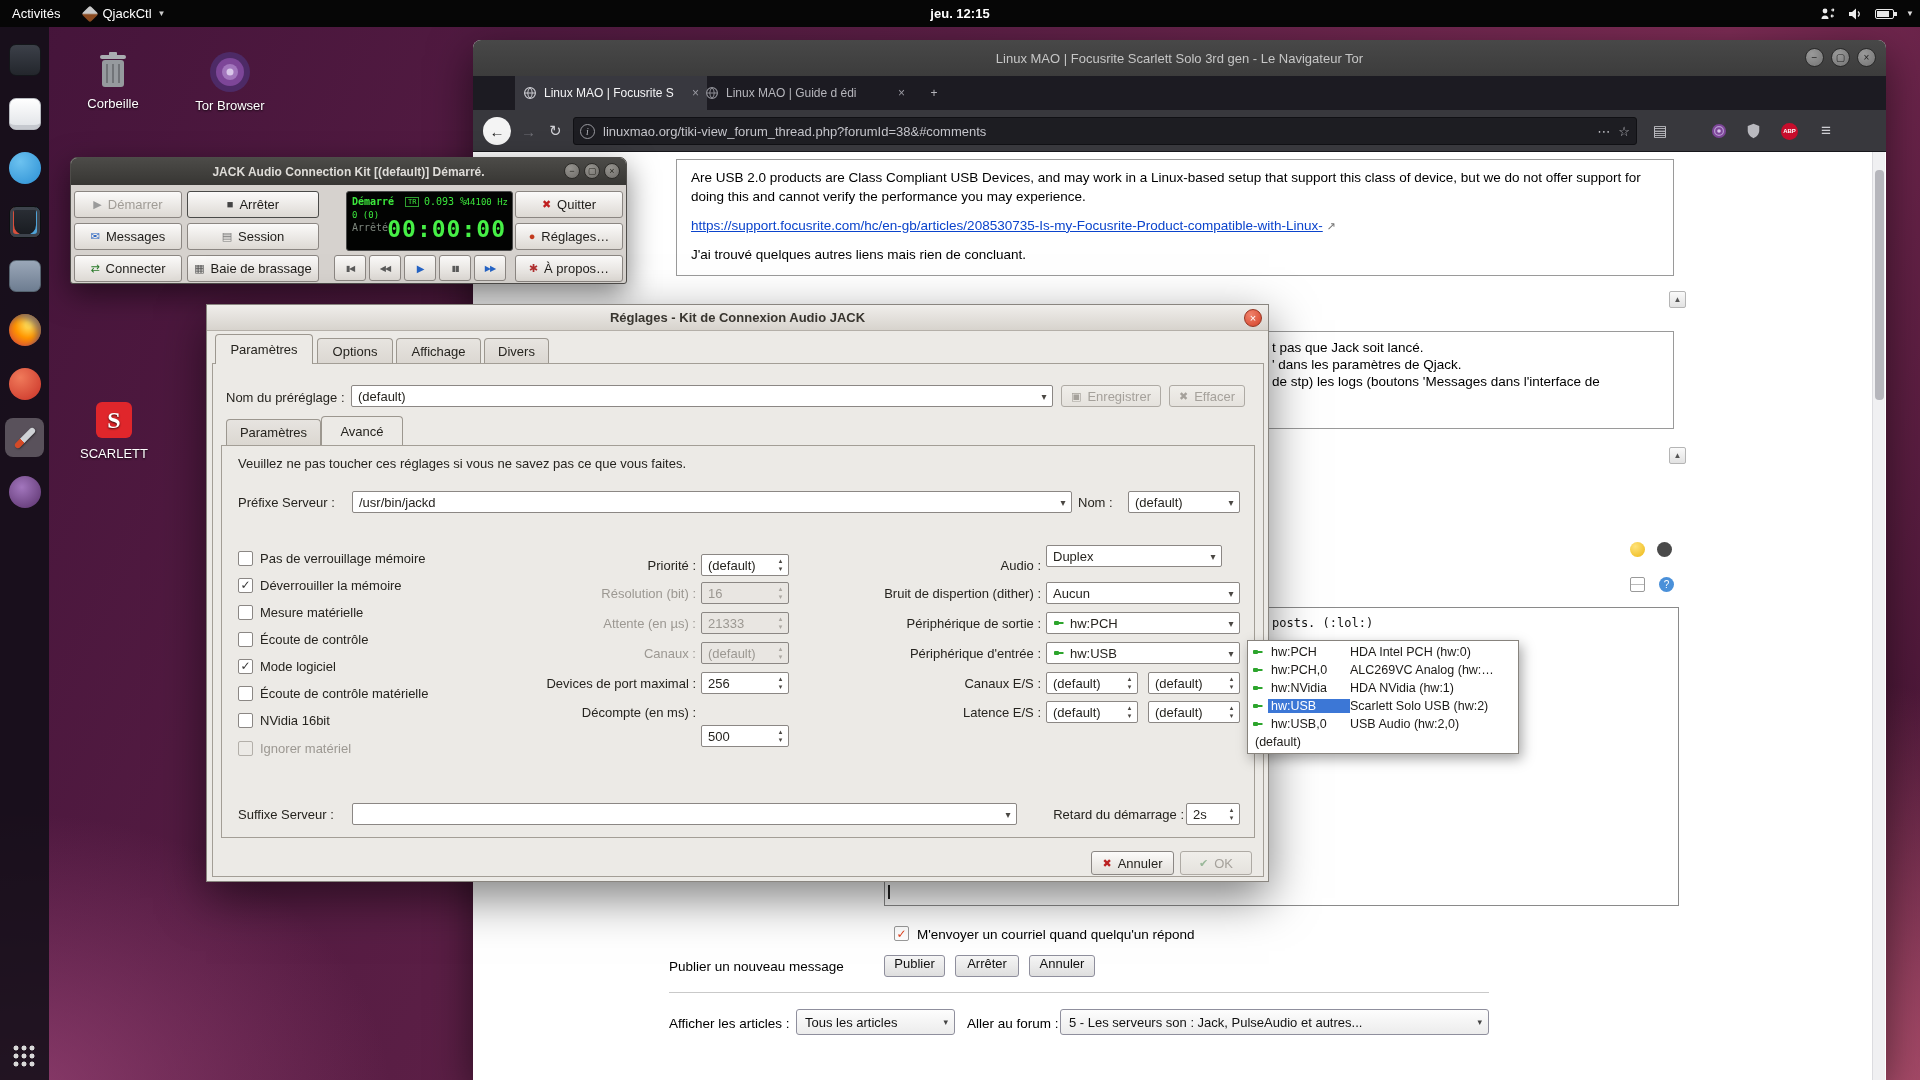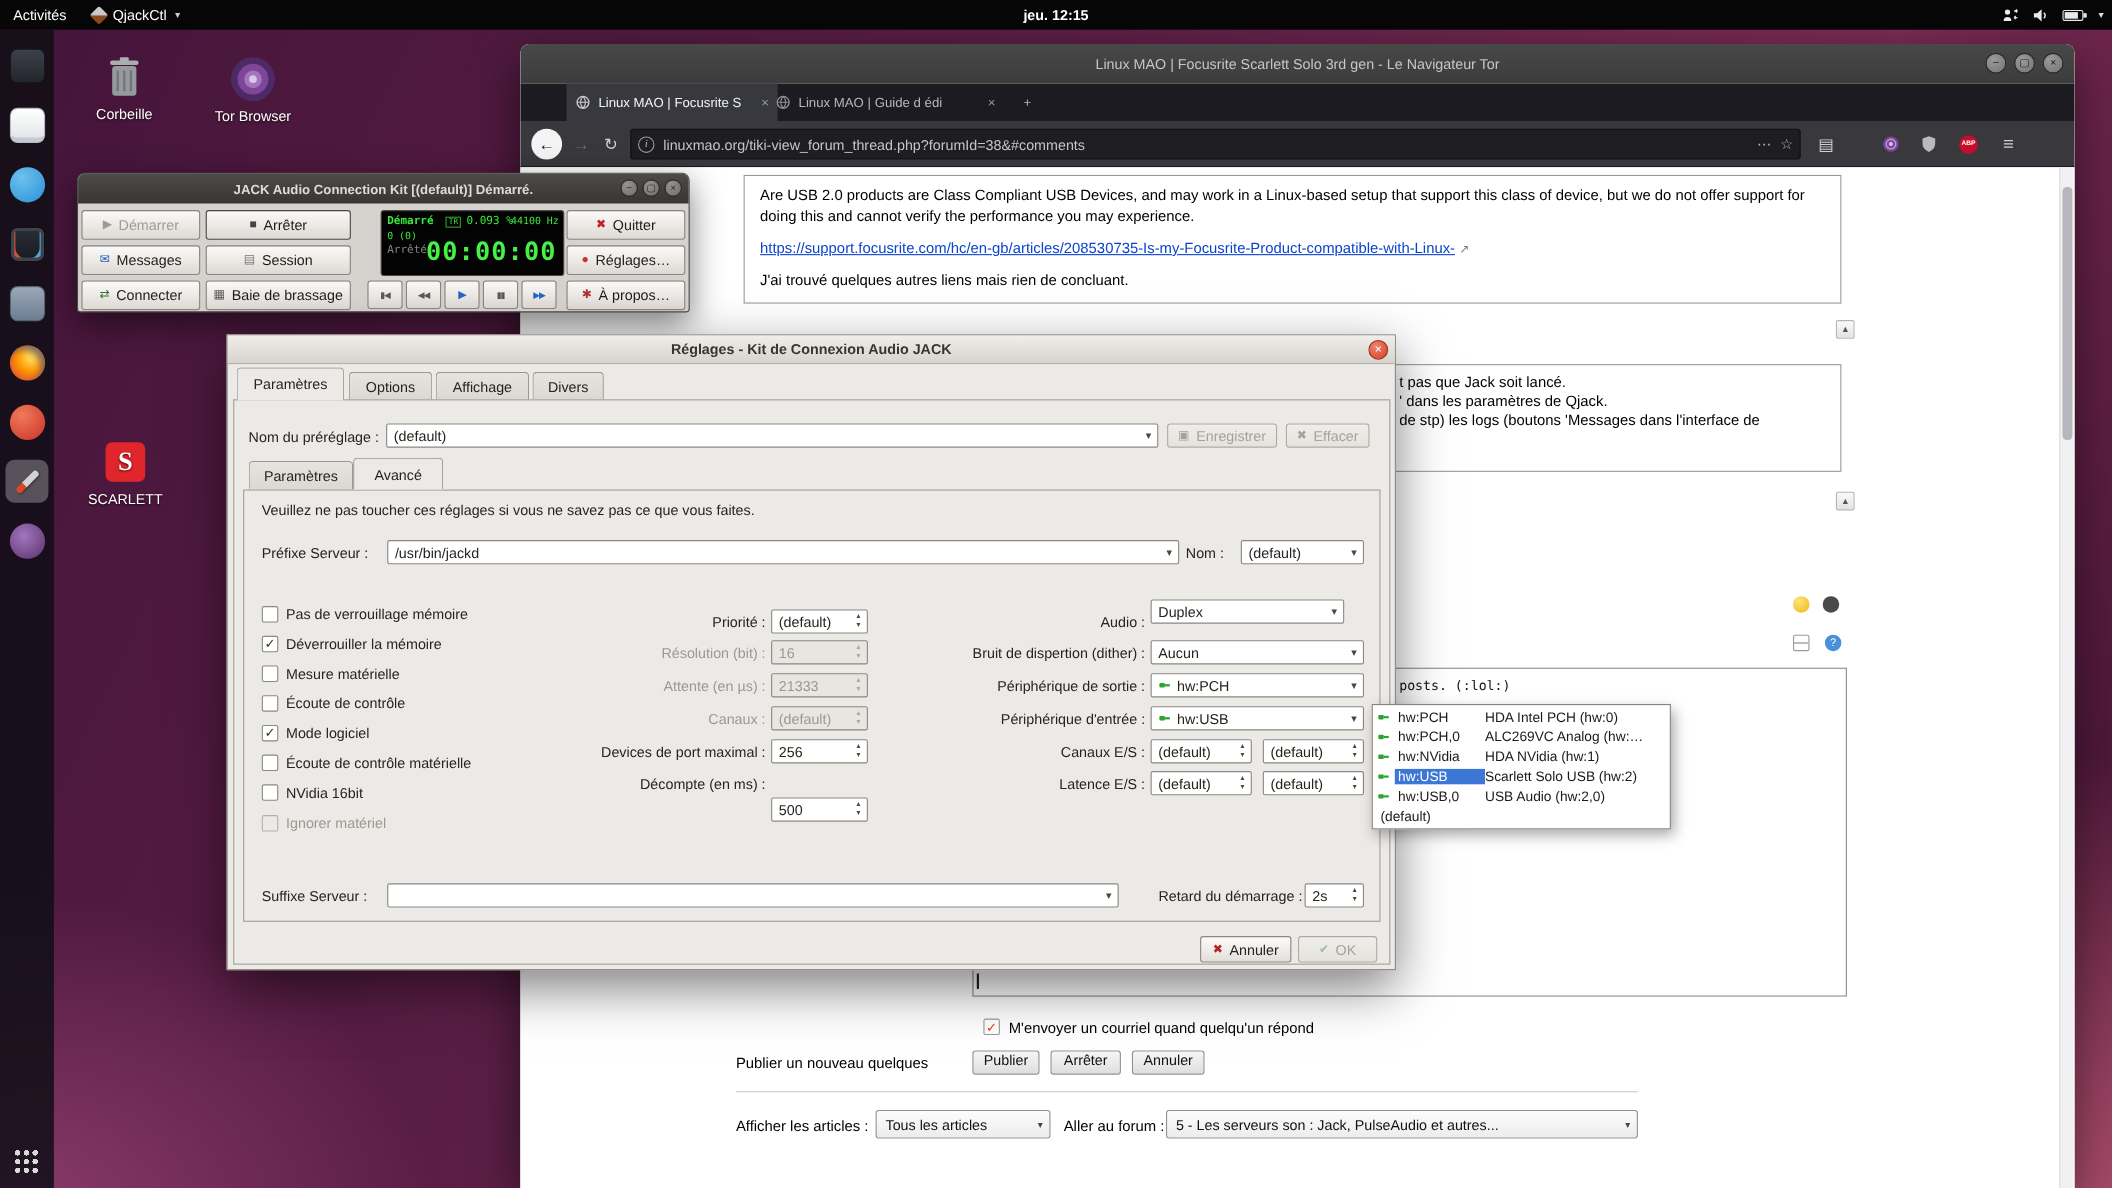--- a/index.html
+++ b/index.html
@@ -234,21 +234,21 @@
 
     <div class="ta" style="left:411px; top:567px; width:795px; height:299px;"></div>
     <div class="draft" style="left:799px; top:576px;">posts. (:lol:)</div>
     <div class="caret-bar" style="left:415px; top:845px;"></div>
 
     <span class="fcb" style="left:421px; top:886px;">
         <span>✓</span>
       </span>
     <div class="ptext" style="left:444px; top:887px;">M'envoyer un courriel quand quelqu'un répond</div>
 
-    <div class="ptext" style="left:196px; top:919px;">Publier un nouveau quelques</div>
+    <div class="ptext" style="left:196px; top:919px;">Publier un nouveau message</div>
     <div class="fbtn" style="left:411px; top:915px; width:61px;">
         <span>Publier</span>
       </div>
     <div class="fbtn" style="left:482px; top:915px; width:64px;">
         <span>Arrêter</span>
       </div>
     <div class="fbtn" style="left:556px; top:915px; width:66px;">
         <span>Annuler</span>
       </div>
 

